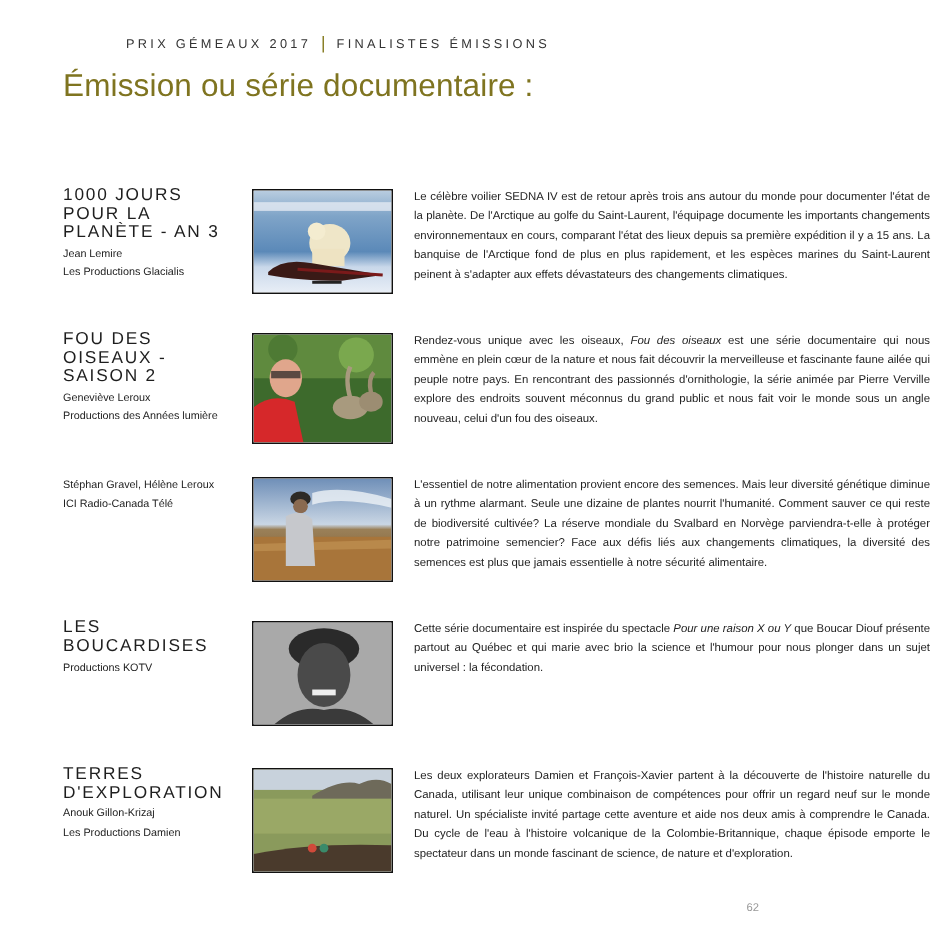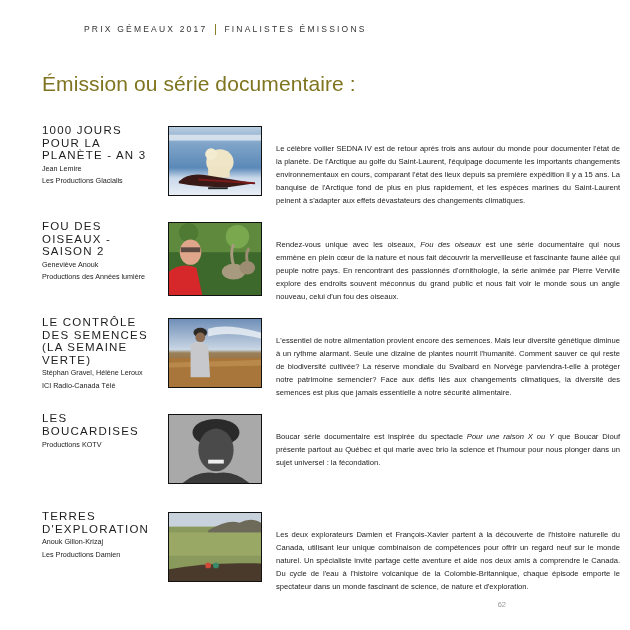--- a/index.html
+++ b/index.html
@@ -1,31 +1,31 @@
 <!DOCTYPE html>
 <html><head>
   <meta charset="utf-8">
   <style>
     html, body { margin: 0; padding: 0; background: #ffffff; }
     body { width: 630px; height: 630px; position: relative; overflow: hidden;
            font-family: "Liberation Sans", sans-serif; color: #1a1a1a; }
     .header { position: absolute; top: 24px; left: 84px; font-size: 8.5px; letter-spacing: 2.2px;
               color: #333; display: flex; align-items: flex-start; }
     .header .sep { display: inline-block; width: 1px; height: 11px; background: #8a8028; margin: 0 8px; }
-    .title { position: absolute; top: 72px; left: 42px; font-size: 21px; line-height: 23px;
+    .title { position: absolute; top: 46px; left: 42px; font-size: 21px; line-height: 23px;
              color: #7f7420; font-weight: normal; margin: 0; letter-spacing: 0.1px; }
     .entry { position: absolute; left: 42px; width: 575px; }
     .entry .left { position: absolute; left: 0; top: 0; width: 122px; }
     .entry .name { font-size: 11.5px; line-height: 12.5px; letter-spacing: 1.2px; color: #1e1e1e;
                    text-transform: uppercase; margin: 0; }
     .entry .credits { font-size: 7.2px; line-height: 9.5px; color: #222; margin-top: 2px; }
     .entry .prod { font-size: 7.2px; line-height: 9.5px; color: #222; margin-top: 3px; }
     .entry .photo { position: absolute; left: 126px; top: 2px; width: 94px; height: 70px;
                     border: 1px solid #111; overflow: hidden; box-sizing: border-box; }
-    .entry .desc { position: absolute; left: 234px; top: 18px; width: 344px; font-size: 7.6px;
+    .entry .desc { position: absolute; left: 234px; top: 0; width: 344px; font-size: 7.6px;
                    line-height: 13px; color: #222; text-align: justify; }
     .entry .desc i { font-style: italic; }
     .pagenum { position: absolute; top: 600px; left: 0; width: 506px; text-align: right;
                font-size: 7.5px; color: #999; }
     .ph { width: 100%; height: 100%; position: relative; }
   </style>
 </head>
 <body>
 
 <div class="header">
@@ -64,21 +64,21 @@
       <path d="M30 54 L88 58" stroke="#7a1a1a" stroke-width="2"></path>
       <rect x="40" y="62" width="20" height="2" fill="#222"></rect>
     </svg>
   </div>
   <div class="desc">Le célèbre voilier SEDNA IV est de retour après trois ans autour du monde pour documenter l'état de la planète. De l'Arctique au golfe du Saint-Laurent, l'équipage documente les importants changements environnementaux en cours, comparant l'état des lieux depuis sa première expédition il y a 15 ans. La banquise de l'Arctique fond de plus en plus rapidement, et les espèces marines du Saint-Laurent peinent à s'adapter aux effets dévastateurs des changements climatiques.</div>
 </div>
 
 <div class="entry" style="top:220px;">
   <div class="left">
     <p class="name">FOU DES OISEAUX - SAISON 2</p>
-    <div class="credits">Geneviève Anouk</div>
+    <div class="credits">Geneviève Leroux</div>
     <div class="prod">Productions des Années lumière</div>
   </div>
   <div class="photo" style="height:74px;">
     <svg class="ph" viewBox="0 0 94 74" preserveAspectRatio="none">
       <rect width="94" height="74" fill="#3d6a2c"></rect>
       <rect x="0" y="0" width="94" height="30" fill="#5f8a3e"></rect>
       <circle cx="70" cy="14" r="12" fill="#7aa84e"></circle>
       <circle cx="20" cy="10" r="10" fill="#4e7a34"></circle>
       <path d="M0 74 L0 50 Q12 40 28 46 L34 74Z" fill="#d6282a"></path>
       <ellipse cx="22" cy="30" rx="11" ry="13" fill="#e0a68c"></ellipse>
@@ -87,21 +87,20 @@
       <path d="M66 44 Q62 30 66 22" stroke="#a89a7e" stroke-width="3" fill="none"></path>
       <ellipse cx="80" cy="46" rx="8" ry="7" fill="#9c8d72"></ellipse>
       <path d="M80 40 Q78 30 82 26" stroke="#9c8d72" stroke-width="3" fill="none"></path>
     </svg>
   </div>
   <div class="desc"><span>Rendez-vous unique avec les oiseaux, </span><i>Fou des oiseaux</i><span> est une série documentaire qui nous emmène en plein cœur de la nature et nous fait découvrir la merveilleuse et fascinante faune ailée qui peuple notre pays. En rencontrant des passionnés d'ornithologie, la série animée par Pierre Verville explore des endroits souvent méconnus du grand public et nous fait voir le monde sous un angle nouveau, celui d'un fou des oiseaux.</span></div>
 </div>
 
 <div class="entry" style="top:316px;">
   <div class="left">
-    <p class="name">LE CONTRÔLE DES SEMENCES (LA SEMAINE VERTE)</p>
     <div class="credits">Stéphan Gravel, Hélène Leroux</div>
     <div class="prod">ICI Radio-Canada Télé</div>
   </div>
   <div class="photo">
     <svg class="ph" viewBox="0 0 94 70" preserveAspectRatio="none">
       <defs>
           <linearGradient id="g3" x1="0" y1="0" x2="0" y2="1">
         <stop offset="0" stop-color="#6f8fb8"></stop>
             <stop offset="0.45" stop-color="#c9d6e4"></stop>
             <stop offset="0.5" stop-color="#9a8058"></stop>
@@ -127,21 +126,21 @@
   </div>
   <div class="photo">
     <svg class="ph" viewBox="0 0 94 70" preserveAspectRatio="none">
       <rect width="94" height="70" fill="#a9a9a9"></rect>
       <ellipse cx="48" cy="18" rx="24" ry="14" fill="#2a2a2a"></ellipse>
       <ellipse cx="48" cy="36" rx="18" ry="22" fill="#4a4a4a"></ellipse>
       <rect x="40" y="46" width="16" height="4" fill="#eeeeee"></rect>
       <path d="M14 70 Q30 56 48 60 Q66 56 82 70Z" fill="#3a3a3a"></path>
     </svg>
   </div>
-  <div class="desc"><span>Boucar série documentaire est inspirée du spectacle </span><i>Pour une raison X ou Y</i><span> que Boucar Diouf présente partout au Québec et qui marie avec brio la science et l'humour pour nous plonger dans un sujet universel : la fécondation.</span></div>
+  <div class="desc"><span>Cette série documentaire est inspirée du spectacle </span><i>Pour une raison X ou Y</i><span> que Boucar Diouf présente partout au Québec et qui marie avec brio la science et l'humour pour nous plonger dans un sujet universel : la fécondation.</span></div>
 </div>
 
 <div class="entry" style="top:510px;">
   <div class="left">
     <p class="name">TERRES D'EXPLORATION</p>
     <div class="credits">Anouk Gillon-Krizaj</div>
     <div class="prod">Les Productions Damien</div>
   </div>
   <div class="photo">
     <svg class="ph" viewBox="0 0 94 70" preserveAspectRatio="none">

